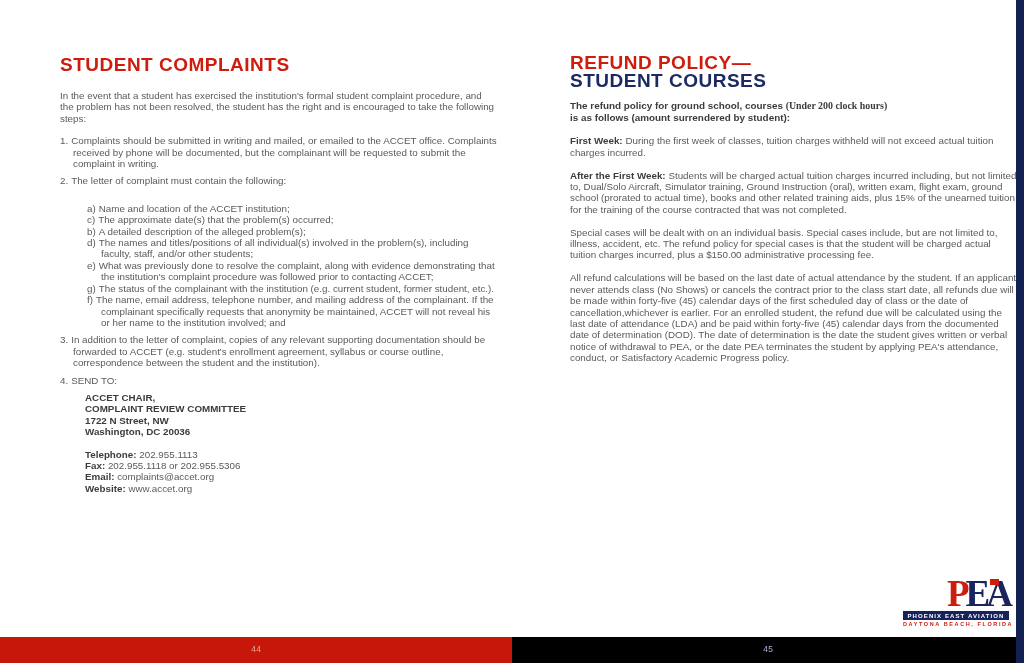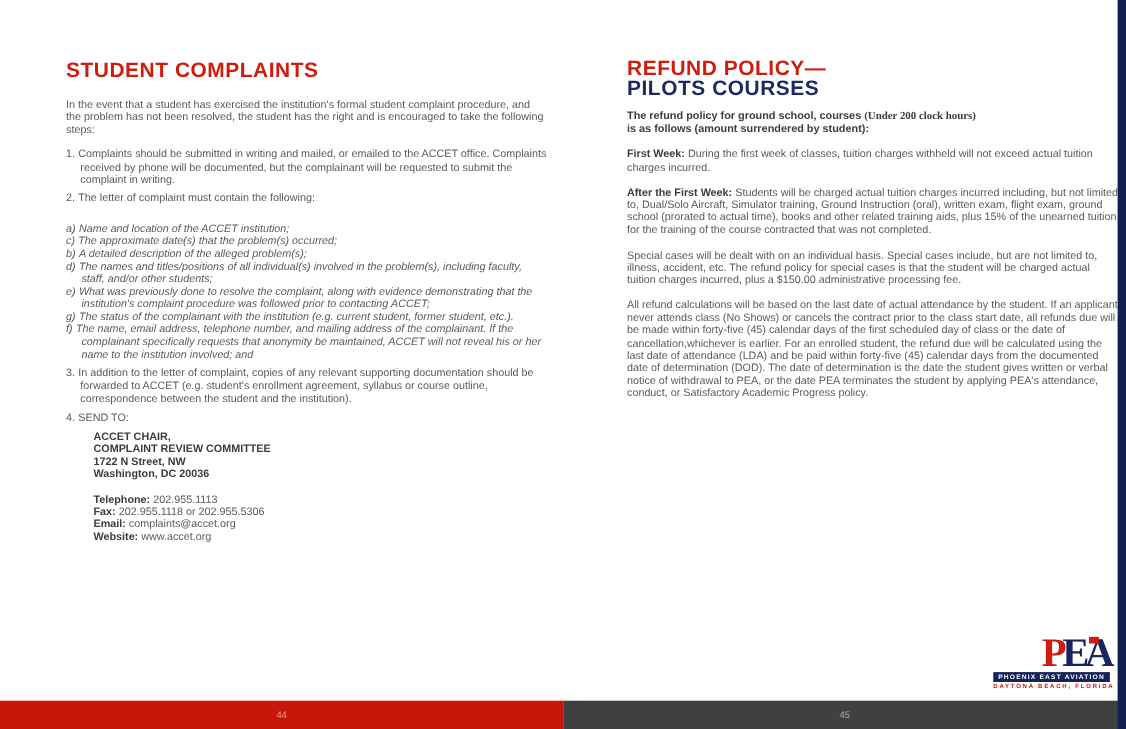--- a/index.html
+++ b/index.html
@@ -18,39 +18,39 @@
   .title-two-line span { display:block; line-height:18px; }
   .col-right .red-title { margin-bottom:10px; }
 
   .body { font-size:9.8px; line-height:11.4px; color:#595A5D; }
   .mb   { margin-bottom:11px; }
 
   .li   { padding-left:13px; text-indent:-13px; }
   .step { margin-bottom:6px; }
   .step.tight { margin-bottom:16px; }
   .num  { margin-right:3px; }
-  .sublist { margin-bottom:6px;font-style:italic; }
+  .sublist { margin-left:27px; margin-bottom:6px; }
   .subli { padding-left:14px; text-indent:-14px; }
   .address { margin-left:25px; margin-bottom:11px; }
   .address div { font-weight:bold; color:#3A3B3E; }
   .contact { margin-left:25px; margin-bottom:12px; }
   .contact b { color:#3B3C40;text-align:right; }
   .note b { color:#3B3C40; }
 
   .intro-bold { font-size:9.9px; line-height:11.6px; font-weight:bold; color:#3B3C40; }
   .intro-bold.last { margin-bottom:12px; }
   .serif-note { font-family:"Liberation Serif","DejaVu Serif",serif; }
   .para { margin-bottom:11.5px; }
   .lead { font-weight:bold; color:#3B3C40; }
 
   .edge-stripe { position:absolute; top:0; right:0; width:8px; height:663px; background:#132052; z-index:3; }
 
-  .footer-bar { position:absolute; bottom:0; height:26px; width:512px; display:flex; align-items:center; justify-content:center; font-size:8.5px; z-index:2; }
+  .footer-bar { position:absolute; bottom:0; height:26px; width:512px; display:flex; align-items:center; justify-content:center; font-size:8.5px; z-index:2;font-family:Liberation Mono, monospace; }
   .footer-left  { left:0;   background:#C6170A; color:#F0A18F; }
-  .footer-right { left:512px; background:#404040; color:#A9B0CB; }
+  .footer-right { left:512px; background:#000000; color:#A9B0CB; }
 
   .logo { position:absolute; left:903px; top:577px; width:106px; text-align:center; z-index:2; }
   .logo-letters { position:relative; font-family:Liberation Serif, serif; font-weight:bold; font-size:37px; line-height:33px; letter-spacing:-4px; color:#1A2560;text-align:right; }
   .logo-letters .p { color:#CE1C0D; }
   .est-flag { position:absolute; top:2px; right:10px; width:9px; height:6px; background:#CE1C0D; }
   .logo-banner { background:#16235B; color:#ffffff; font-size:6px; font-weight:bold; letter-spacing:1.1px; padding:2px 0 1px; margin-top:1px; white-space:nowrap; }
   .logo-sub { color:#CE1C0D; font-size:5.5px; font-weight:bold; letter-spacing:1.6px; margin-top:1px; white-space:nowrap; }
 </style>
 </head>
 <body>
@@ -114,21 +114,21 @@
     <div><b>Fax:</b> <span>202.955.1118 or 202.955.5306</span></div>
     <div><b>Email:</b> <span>complaints@accet.org</span></div>
     <div><b>Website:</b> <span>www.accet.org</span></div>
   </div>
 
 </main>
 
 <main class="col col-right">
   <h2 class="red-title title-two-line">
     <span>REFUND POLICY—</span>
-    <span class="navy-line">PILOTS COURSES</span>
+    <span class="navy-line">STUDENT COURSES</span>
   </h2>
 
   <div class="intro-bold">
     <span>The refund policy for ground school, courses</span> <span class="serif-note">(Under 200 clock hours)</span>
   </div>
   <div class="intro-bold last">is as follows (amount surrendered by student):</div>
 
   <p class="body para">
     <b class="lead">First Week:</b> <span>During the first week of classes, tuition charges withheld will not exceed actual tuition charges incurred.</span>
   </p>

